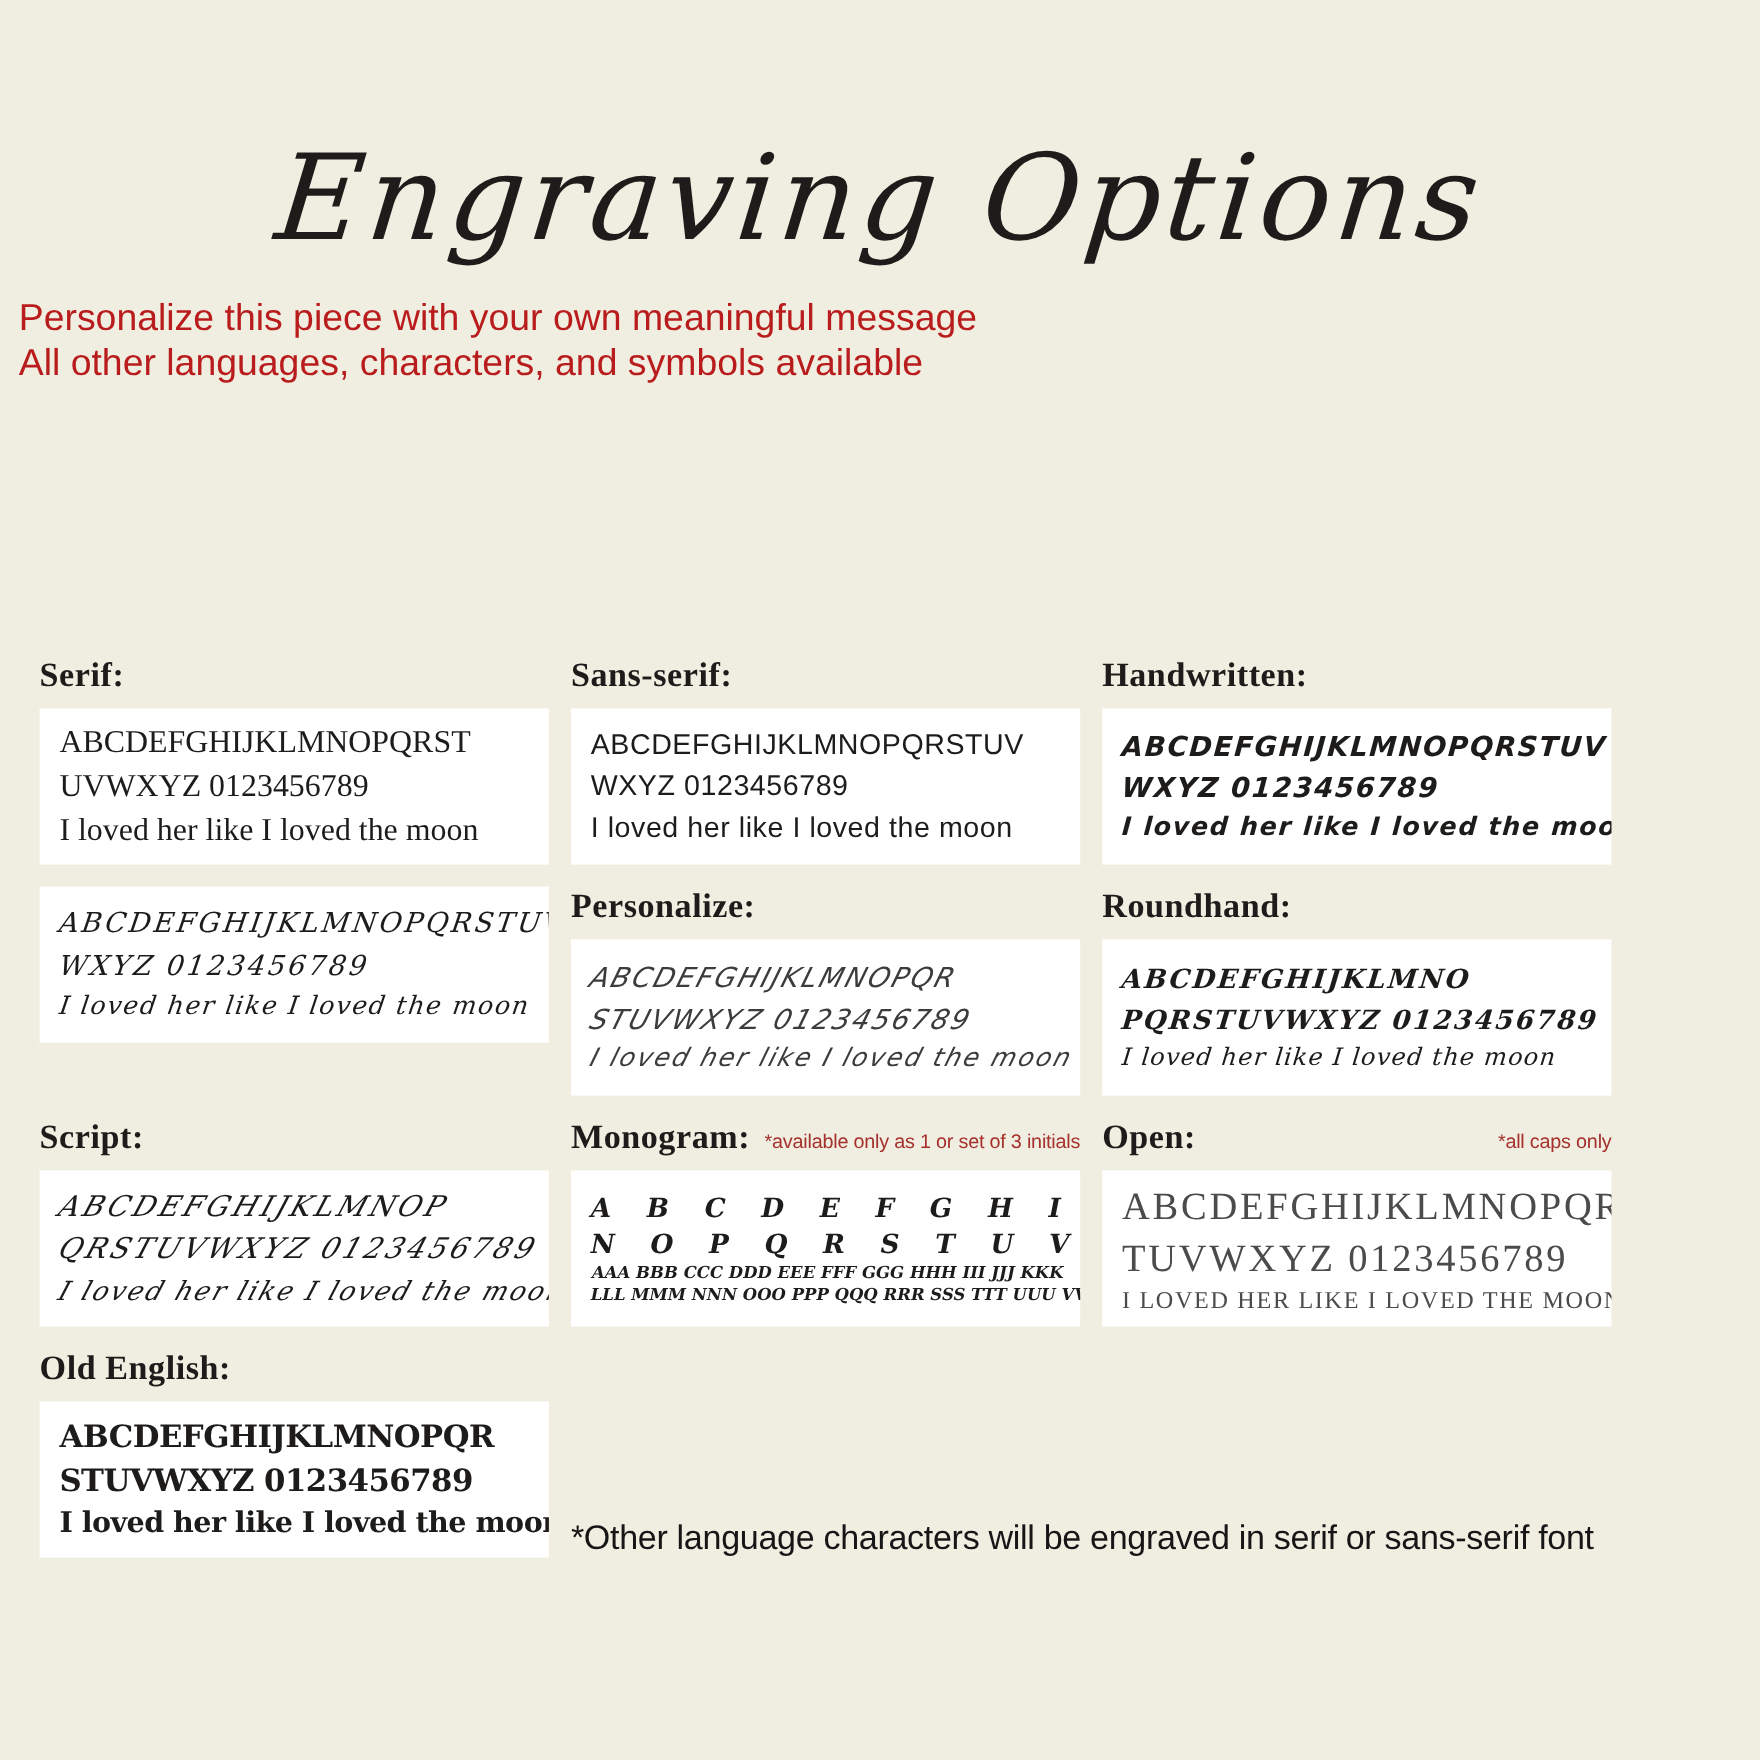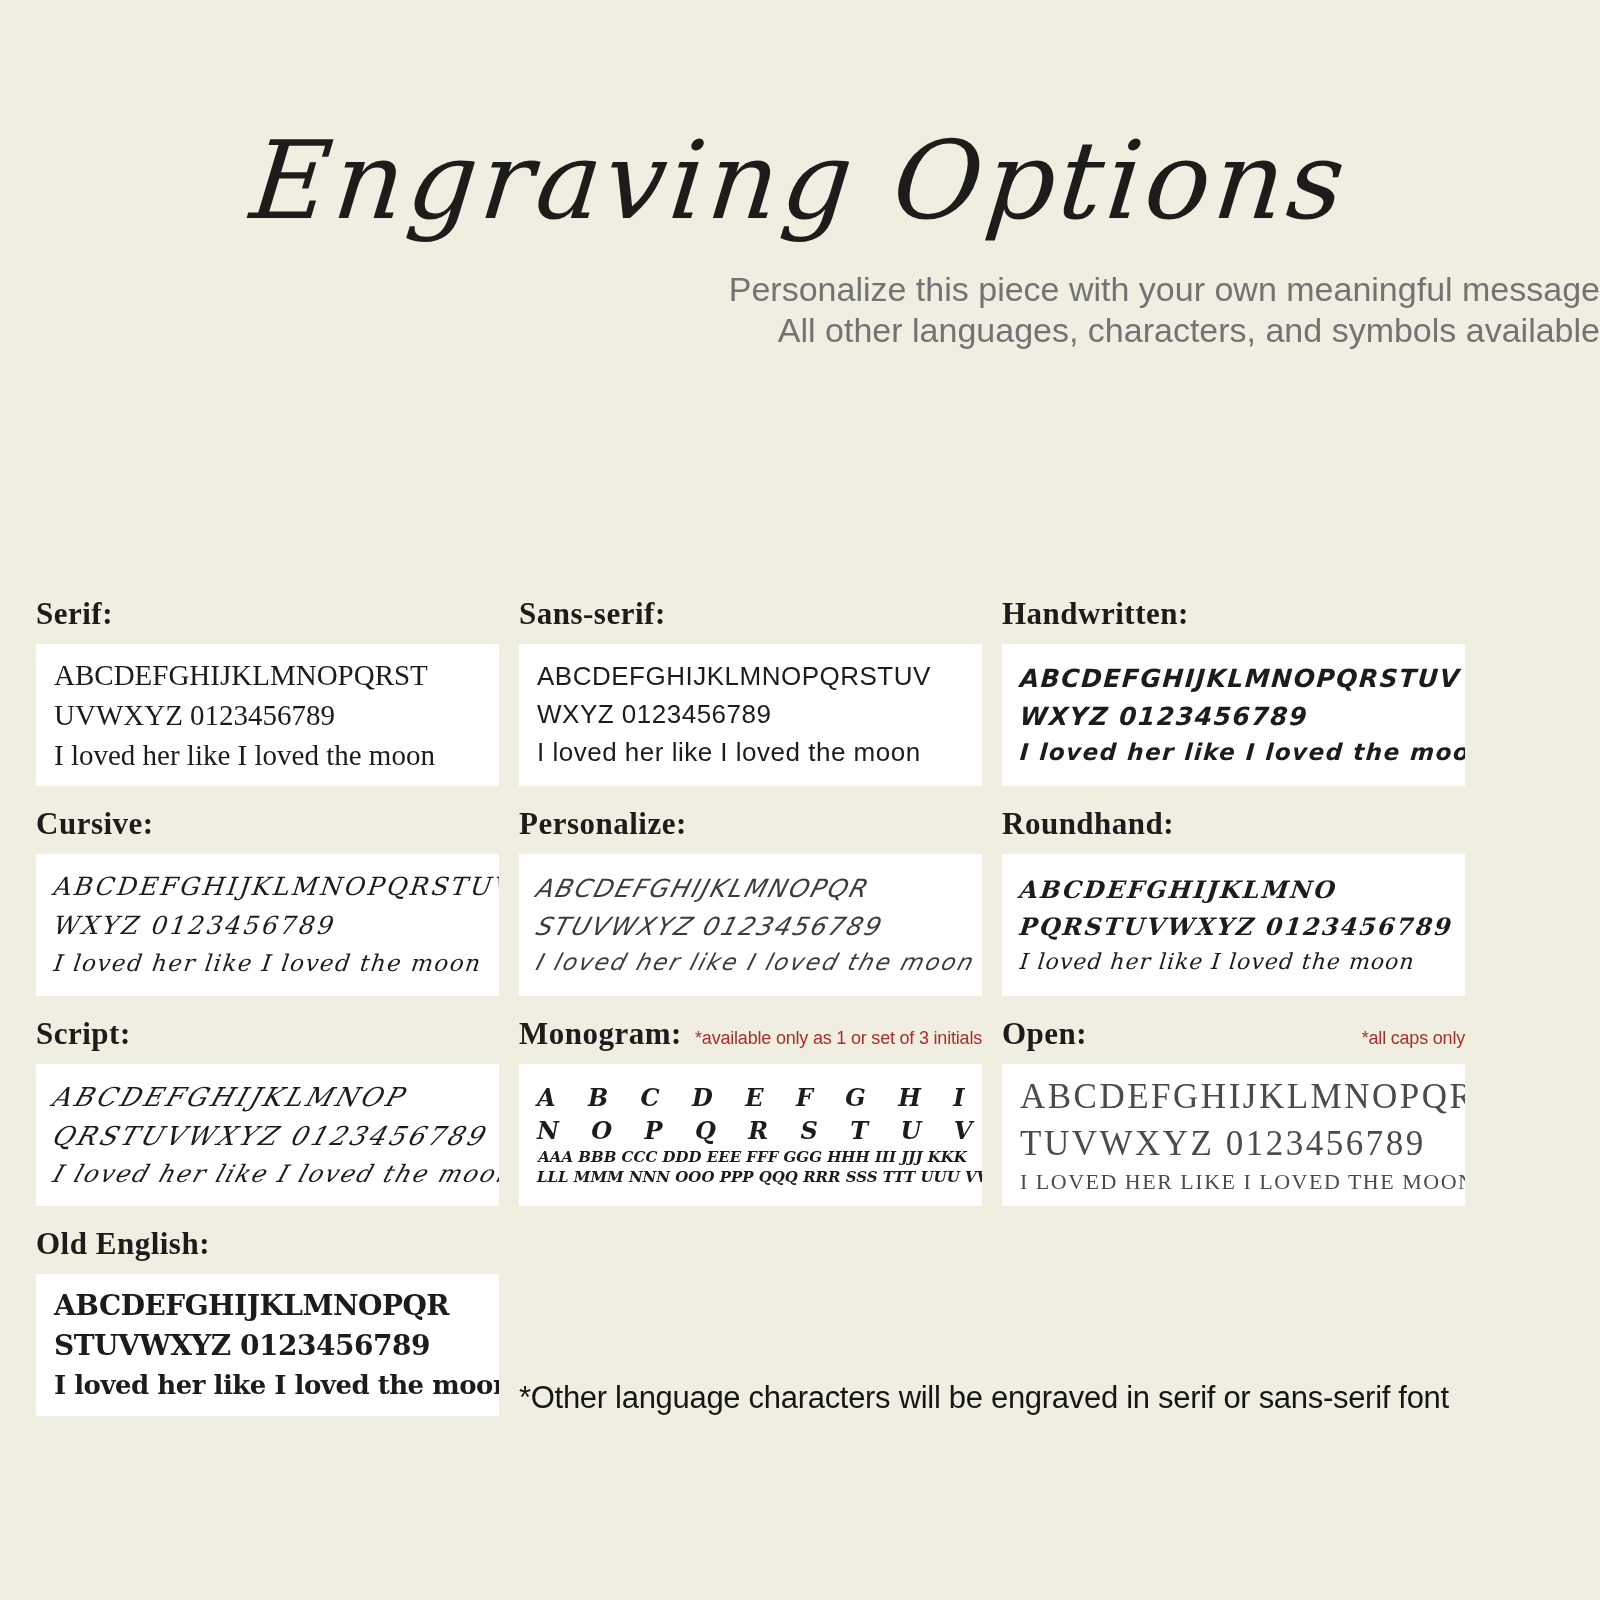--- a/index.html
+++ b/index.html
@@ -19,24 +19,24 @@
     font-family: "DejaVu Serif", serif;
     font-style: italic;
     font-weight: 400;
     font-size: 108px;
     letter-spacing: 4px;
     transform: skewX(-6deg);
     white-space: nowrap;
   }
   .subtitle {
     margin-top: 26px;
-    text-align: right;
+    text-align: left;
     font-size: 34px;
     line-height: 1.22;
-    color: #737373;
+    color: #b91c1c;
     padding-left: 17px;
   }
 
   
   .grid {
     position: absolute;
     left: 36px;
     top: 478px;
     width: 1495px;
     display: grid;
@@ -180,23 +180,20 @@
         <span class="label">Handwritten:</span>
       </div>
       <div class="box f-hand">
         <div class="line">ABCDEFGHIJKLMNOPQRSTUV</div>
         <div class="line">WXYZ 0123456789</div>
         <div class="line sentence">I loved her like I loved the moon</div>
       </div>
     </div>
 
     <div class="cell">
-      <div class="label-row">
-        <span class="label">Cursive:</span>
-      </div>
       <div class="box f-cursive">
         <div class="line">ABCDEFGHIJKLMNOPQRSTUV</div>
         <div class="line">WXYZ 0123456789</div>
         <div class="line sentence">I loved her like I loved the moon</div>
       </div>
     </div>
 
     <div class="cell">
       <div class="label-row">
         <span class="label">Personalize:</span>

